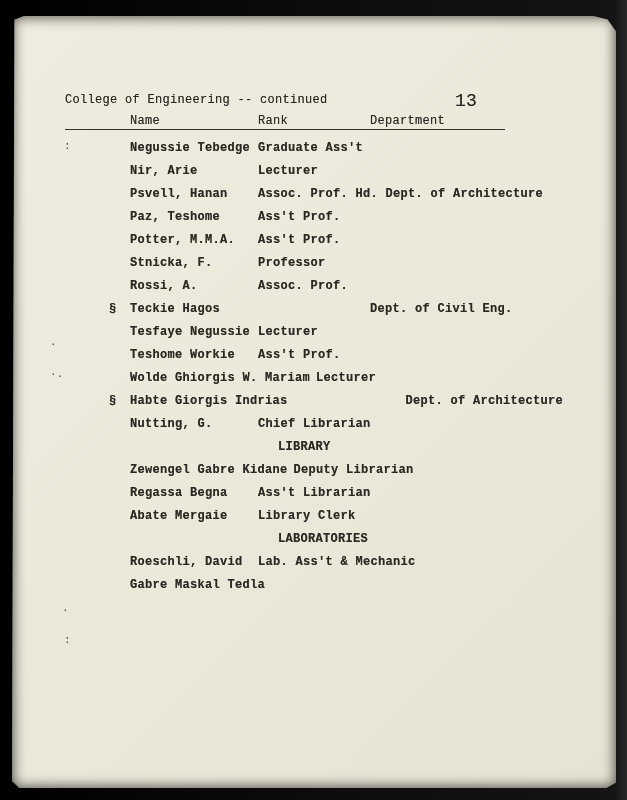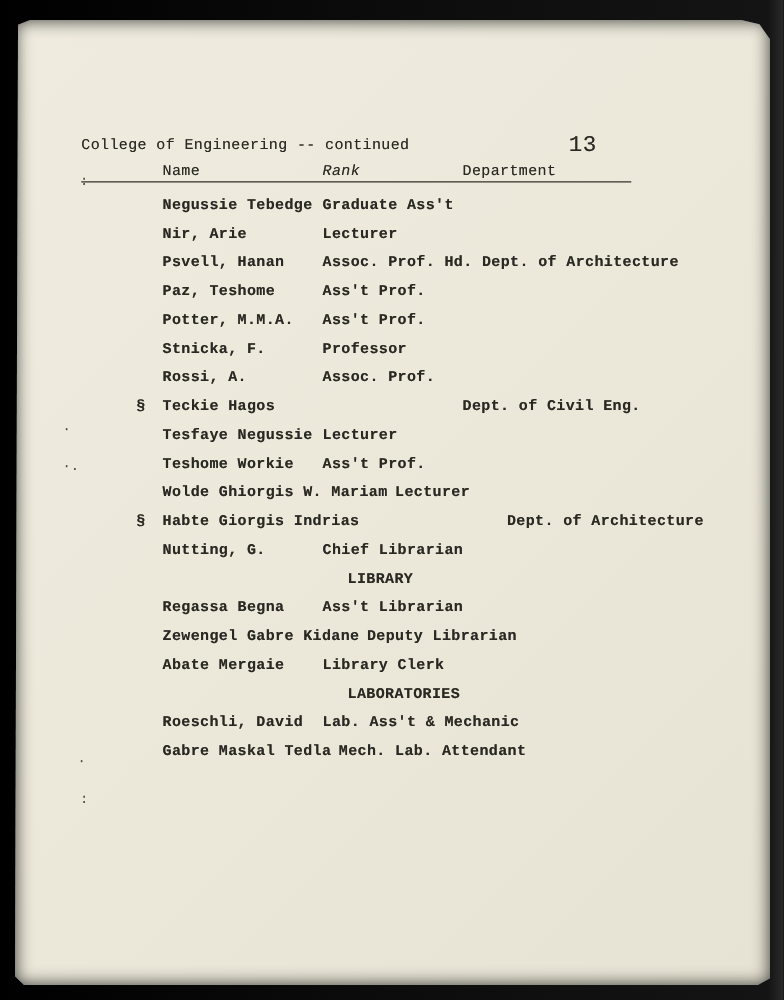--- a/index.html
+++ b/index.html
@@ -31,41 +31,40 @@
   .content {
     position: absolute;
     left: 53px;
     top: 76px;
     width: 520px;
     font-size: 12px;
     line-height: 16px;
     letter-spacing: 0.3px;
     color: #2a2823;
     text-shadow: 0 0 0.4px rgba(40,38,30,0.55);
-    margin-top: 16px;
   }
   .title-row {
     position: relative;
     height: 21px;
     white-space: nowrap;
   }
   .page-number {
     position: absolute;
     left: 390px;
     top: 1px;
     font-size: 18px;
   }
   .col-headers {
     display: flex;
     padding-left: 65px;
     white-space: nowrap;
     height: 12px;
   }
   .col-name { min-width: 128px; }
-  .col-rank { min-width: 112px; font-style: italic; }
+  .col-rank { min-width: 112px; }
   .underline {
     width: 440px;
     height: 0;
     border-bottom: 1.6px solid #32302a;
     margin-top: 4px;
   }
   .rows {
     margin-left: 65px;
     margin-top: 10px;
     font-weight: bold;
@@ -199,46 +198,45 @@
           </div>
           <div class="row">
             <span class="marker"></span>
             <span class="name">Nutting, G.</span>
             <span class="rank">Chief Librarian</span>
             <span class="dept"></span>
           </div>
           <div class="row section"><span class="label">LIBRARY</span></div>
           <div class="row">
             <span class="marker"></span>
+            <span class="name">Zewengel Gabre Kidane</span>
+            <span class="rank">Deputy Librarian</span>
+            <span class="dept"></span>
+          </div>
+          <div class="row">
+            <span class="marker"></span>
             <span class="name">Regassa Begna</span>
             <span class="rank">Ass't Librarian</span>
             <span class="dept"></span>
           </div>
           <div class="row">
             <span class="marker"></span>
-            <span class="name">Zewengel Gabre Kidane</span>
-            <span class="rank">Deputy Librarian</span>
-            <span class="dept"></span>
-          </div>
-          <div class="row">
-            <span class="marker"></span>
             <span class="name">Abate Mergaie</span>
             <span class="rank">Library Clerk</span>
             <span class="dept"></span>
           </div>
           <div class="row section"><span class="label">LABORATORIES</span></div>
           <div class="row">
             <span class="marker"></span>
             <span class="name">Roeschli, David</span>
             <span class="rank">Lab. Ass't &amp; Mechanic</span>
             <span class="dept"></span>
           </div>
           <div class="row">
             <span class="marker"></span>
             <span class="name">Gabre Maskal Tedla</span>
-            <span class="rank">Mech. Lab. Attendant</span>
             <span class="dept"></span>
           </div>
         </div>
 
     </div>
   </div>
 </div>
 
 </body></html>

